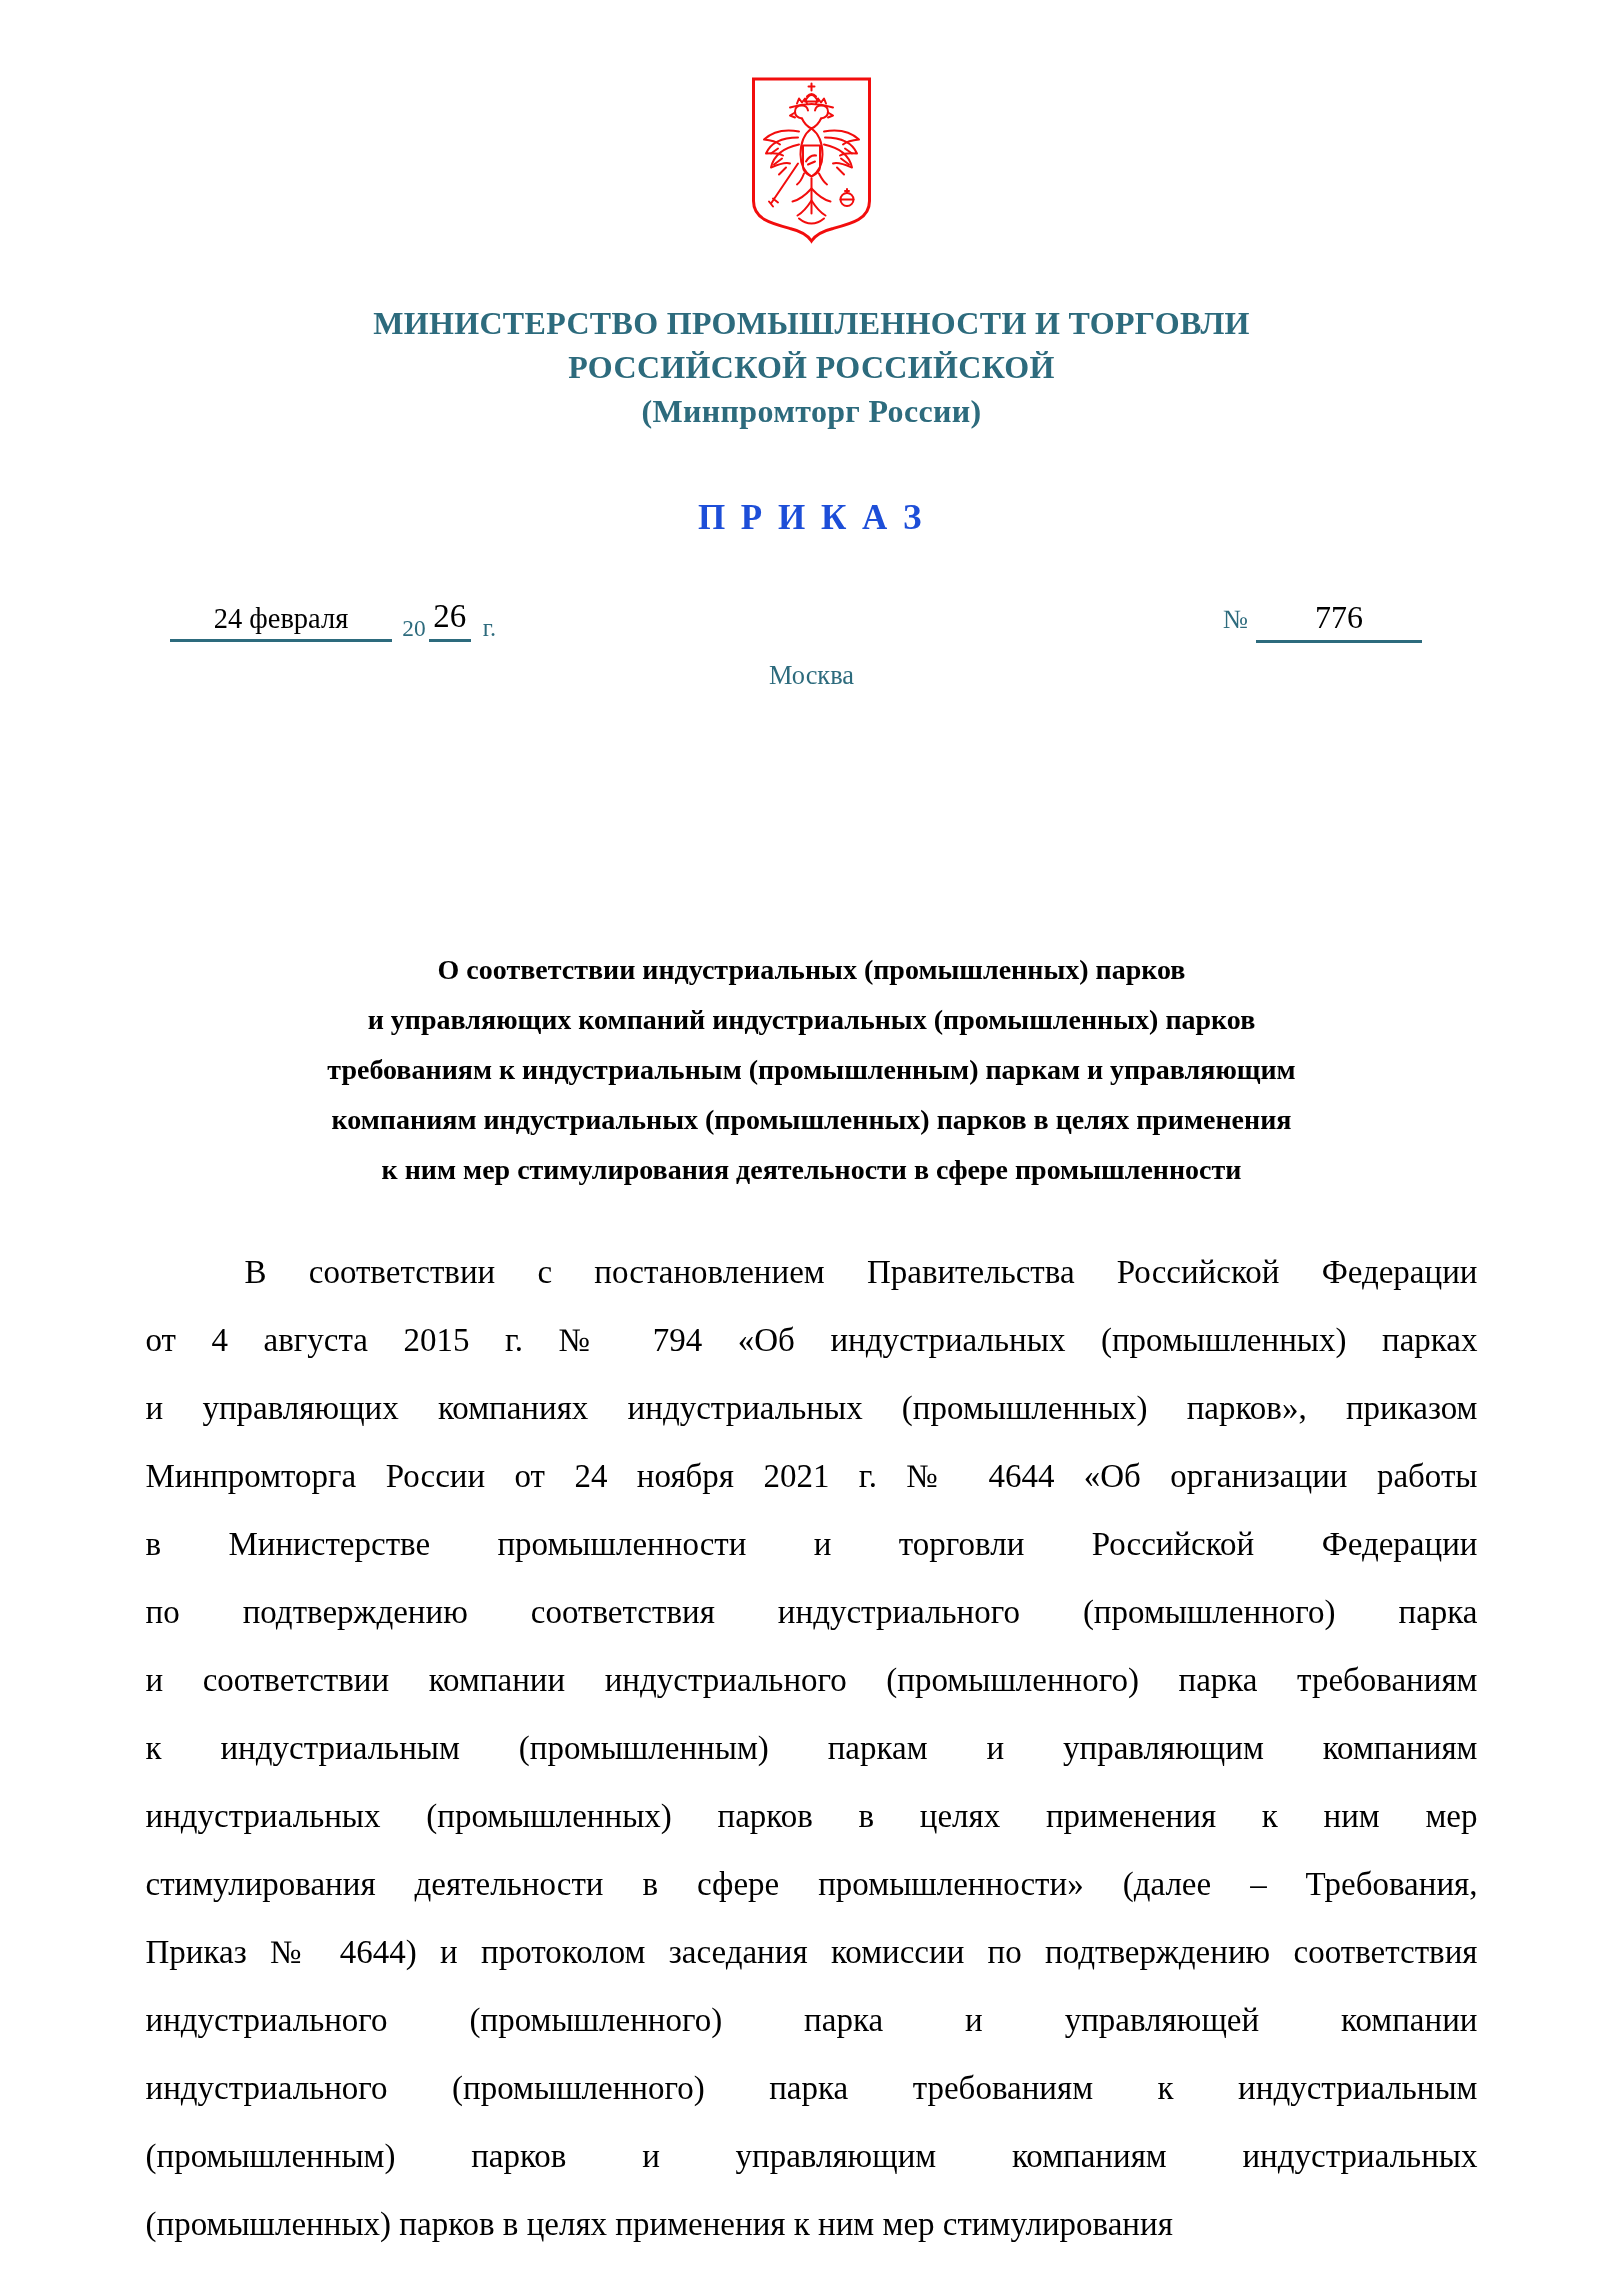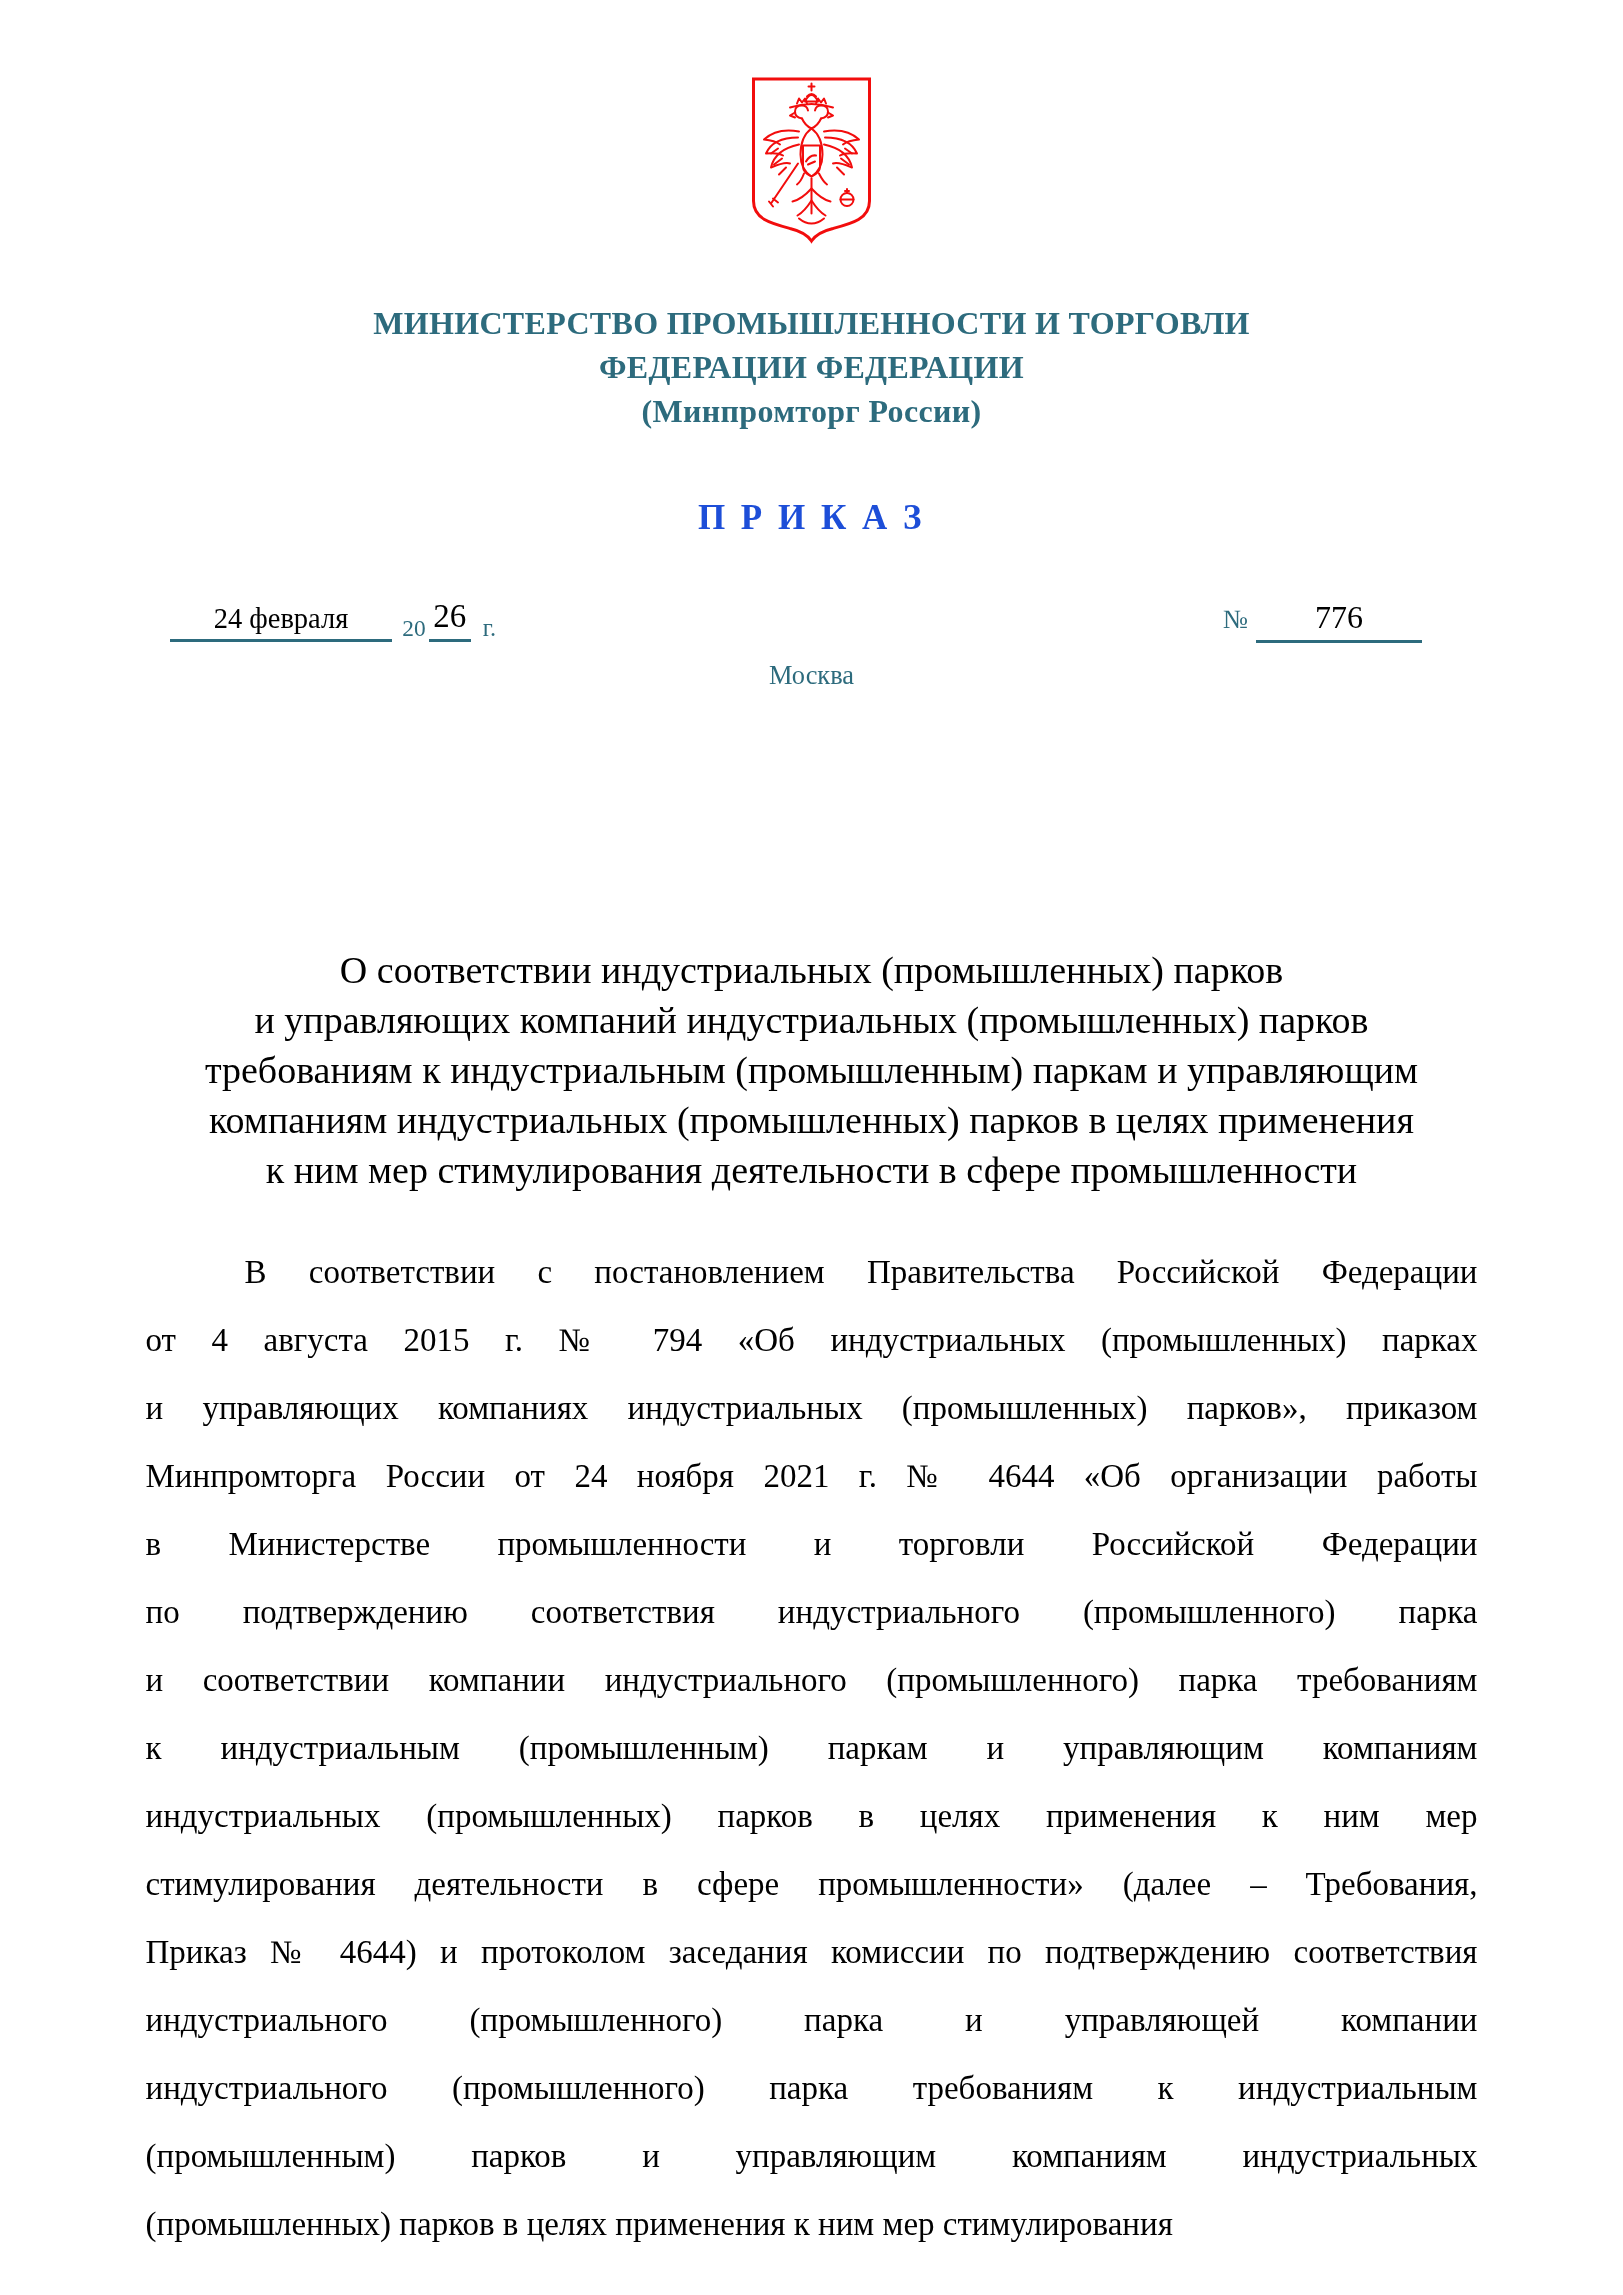--- a/index.html
+++ b/index.html
@@ -65,22 +65,22 @@
     margin-top: 15.3px;
     text-align: center;
     color: #2d6b7d;
     font-size: 26.4px;
     line-height: 35px;
   }
   .doc-title {
     margin: 252px auto 0;
     width: 1332px;
     text-align: center;
-    font-weight: normal;
-    font-size: 38px;
+    font-weight: bold;
+    font-size: 28px;
     line-height: 50px;
   }
   .body-text {
     margin: 43px auto 0;
     width: 1332px;
     font-size: 33px;
     line-height: 68px;
   }
   .body-line { text-align: justify; text-align-last: justify; }
   .body-line.first { text-indent: 99px; }
@@ -134,21 +134,21 @@
 
       <path d="M125 206 v70"></path>
       <path d="M125 226 q-20 22 -38 26 M125 226 q20 22 38 26"></path>
       <path d="M125 250 q-14 22 -28 30 M125 250 q14 22 28 30"></path>
       <path d="M100 286 q12 10 25 10 q13 0 25 -10"></path>
     </g>
   </svg>
 
   <div class="ministry">
     <div>МИНИСТЕРСТВО ПРОМЫШЛЕННОСТИ И ТОРГОВЛИ</div>
-    <div>ФЕДЕРАЦИИ ФЕДЕРАЦИИ</div>
+    <div>РОССИЙСКОЙ РОССИЙСКОЙ</div>
     <div>(Минпромторг России)</div>
   </div>
 
   <div class="doc-type">П Р И К А З</div>
 
   <div class="date-row">
     <div class="date-left">
       <span class="field-underlined field-date">24 февраля</span>
       <span class="year-prefix">20</span>
       <span class="field-underlined field-year">26</span>

